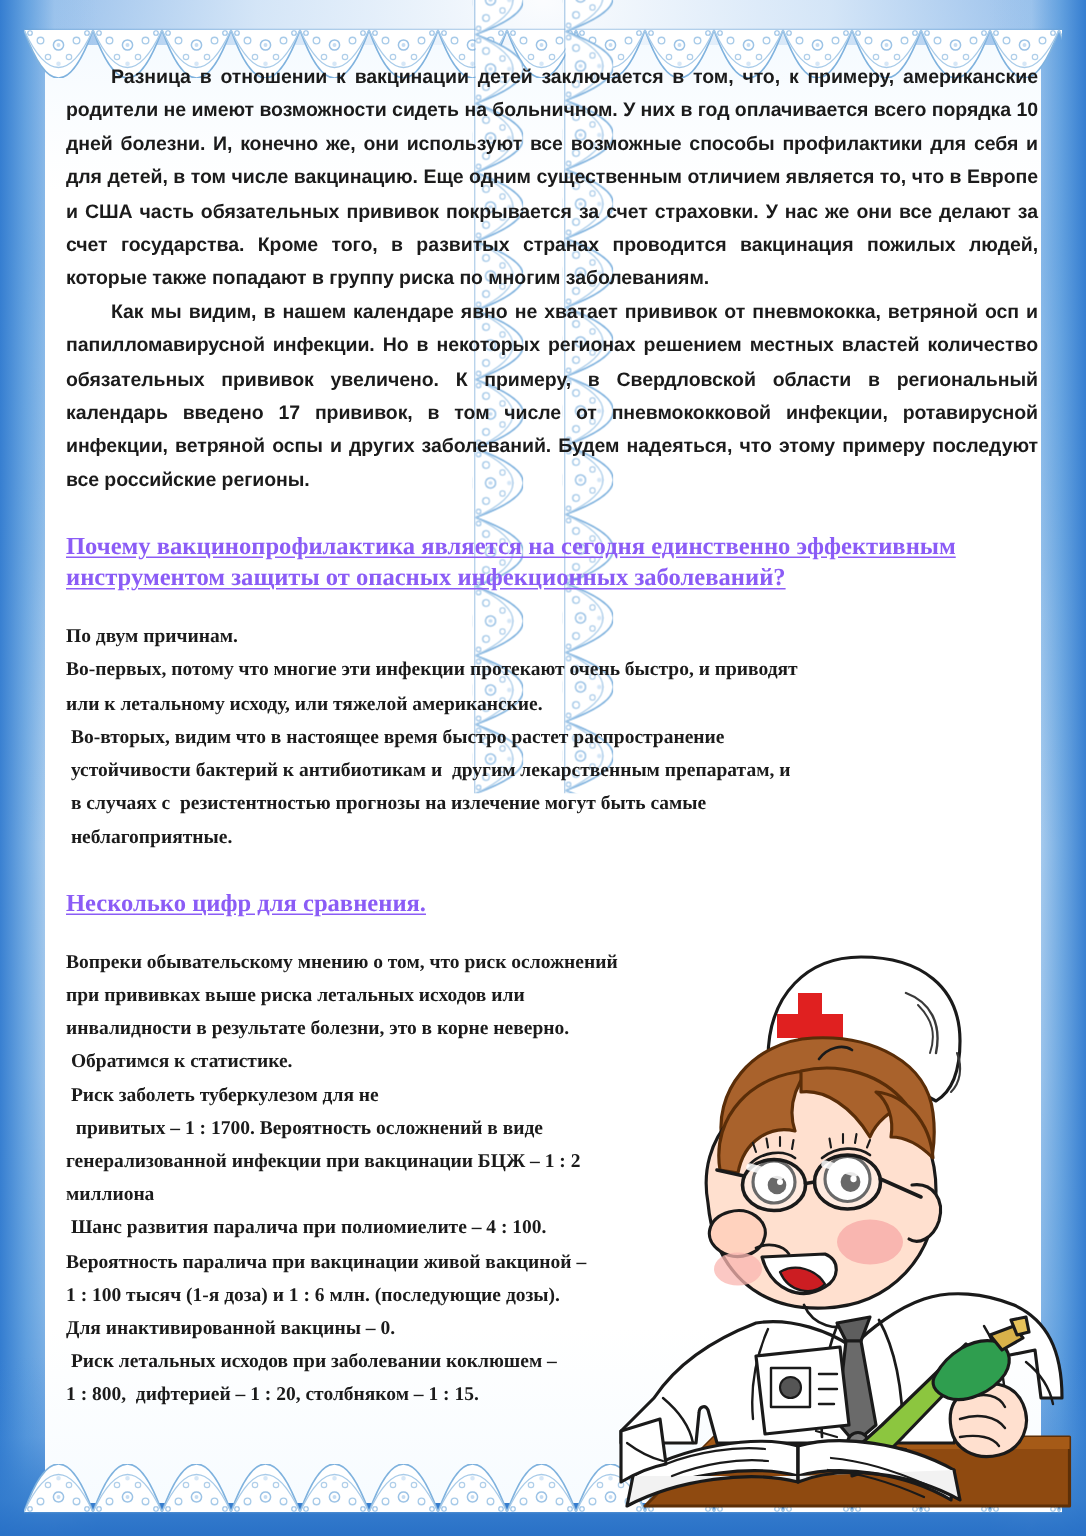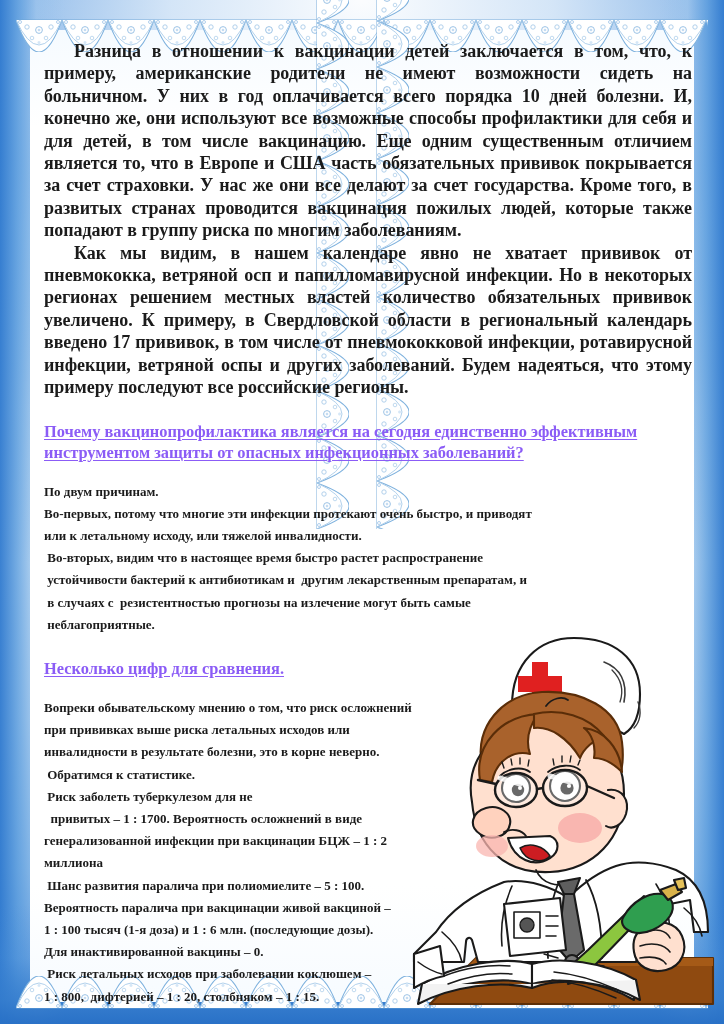--- a/index.html
+++ b/index.html
@@ -105,22 +105,22 @@
 
   
   .content {
     position: absolute;
     left: 44px;
     top: 40px;
     width: 652px;
     z-index: 4;
   }
   .para {
-    font-family: Liberation Serif, serif;
-    font-size: 18px;
+    font-family: Liberation Sans, sans-serif;
+    font-size: 13px;
     line-height: 22.4px;
     font-weight: bold;
     color: #1b1b1b;
     text-align: justify;
     text-indent: 30px;
     margin: 0 0 0 0;
     width: 648px;
     letter-spacing: -0.05px;
   }
   .para + .para { margin-top: 0px; }
@@ -218,21 +218,21 @@
     <div class="head-red">
       <span class="ln">Почему вакцинопрофилактика является на сегодня единственно эффективным</span>
       <span class="ln">инструментом защиты от опасных инфекционных заболеваний?</span>
     </div>
 
     <div class="spacer-18"></div>
 
     <div class="lines">
       <span class="ln">По двум причинам.</span>
       <span class="ln">Во-первых, потому что многие эти инфекции протекают очень быстро, и приводят</span>
-      <span class="ln">или к летальному исходу, или тяжелой инвалидности.</span>
+      <span class="ln">или к летальному исходу, или тяжелой американские.</span>
       <span class="ln"> Во-вторых, видим что в настоящее время быстро растет распространение</span>
       <span class="ln"> устойчивости бактерий к антибиотикам и  другим лекарственным препаратам, и</span>
       <span class="ln"> в случаях с  резистентностью прогнозы на излечение могут быть самые</span>
       <span class="ln"> неблагоприятные.</span>
     </div>
 
     <div class="spacer-22"></div>
 
     <div class="head-red">
       <span class="ln">Несколько цифр для сравнения.</span>
@@ -242,21 +242,21 @@
 
     <div class="lines narrow">
       <span class="ln">Вопреки обывательскому мнению о том, что риск осложнений</span>
       <span class="ln">при прививках выше риска летальных исходов или</span>
       <span class="ln">инвалидности в результате болезни, это в корне неверно.</span>
       <span class="ln"> Обратимся к статистике.</span>
       <span class="ln"> Риск заболеть туберкулезом для не</span>
       <span class="ln">  привитых – 1 : 1700. Вероятность осложнений в виде</span>
       <span class="ln">генерализованной инфекции при вакцинации БЦЖ – 1 : 2</span>
       <span class="ln">миллиона</span>
-      <span class="ln"> Шанс развития паралича при полиомиелите – 5 : 100.</span>
+      <span class="ln"> Шанс развития паралича при полиомиелите – 4 : 100.</span>
       <span class="ln">Вероятность паралича при вакцинации живой вакциной –</span>
       <span class="ln">1 : 100 тысяч (1-я доза) и 1 : 6 млн. (последующие дозы).</span>
       <span class="ln">Для инактивированной вакцины – 0.</span>
       <span class="ln"> Риск летальных исходов при заболевании коклюшем –</span>
       <span class="ln">1 : 800,  дифтерией – 1 : 20, столбняком – 1 : 15.</span>
     </div>
   </div>
 
   <svg class="doctor" viewBox="0 0 310 380">
     <g stroke="#1a1a1a" stroke-width="2.1" stroke-linecap="round" stroke-linejoin="round" fill="none">

